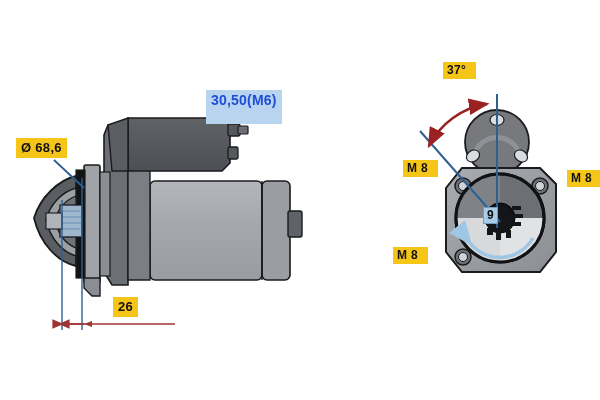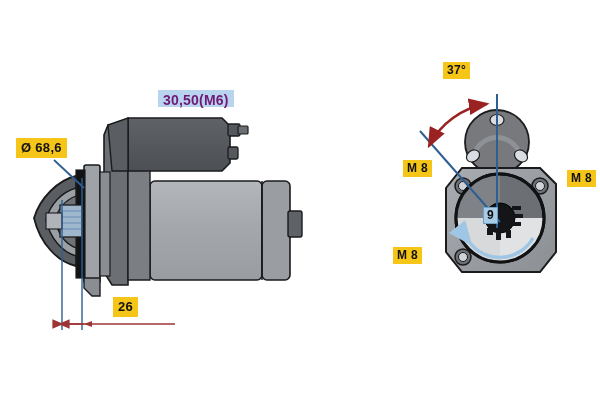--- a/index.html
+++ b/index.html
@@ -31,28 +31,29 @@
   }
   .callout-yellow {
     background: #f5c518;
     color: #111111;
     padding: 3px 5px 4px 5px;
     font-size: 13px;
     letter-spacing: 0.3px;
   }
   .callout-blue {
     background: #b9d4ee;
-    color: #701a75;
-    padding: 3px 5px 0 5px;
+    color: #1d4ed8;
+    padding: 3px 5px 17px 5px;
     font-size: 14px;
     letter-spacing: 0.2px;
+    margin-left: 48px;
   }
   .callout-small {
     font-size: 12px;
-    padding: 2px 4px 3px 4px;
+    padding: 2px 10px 3px 4px;
   }
   .teeth-badge {
     background: #a9cce6;
     color: #0b0b0b;
     font-size: 12px;
     font-weight: bold;
     padding: 1px 3px 2px 3px;
     border: 1px solid #6f9ec4;
   }
 </style>

